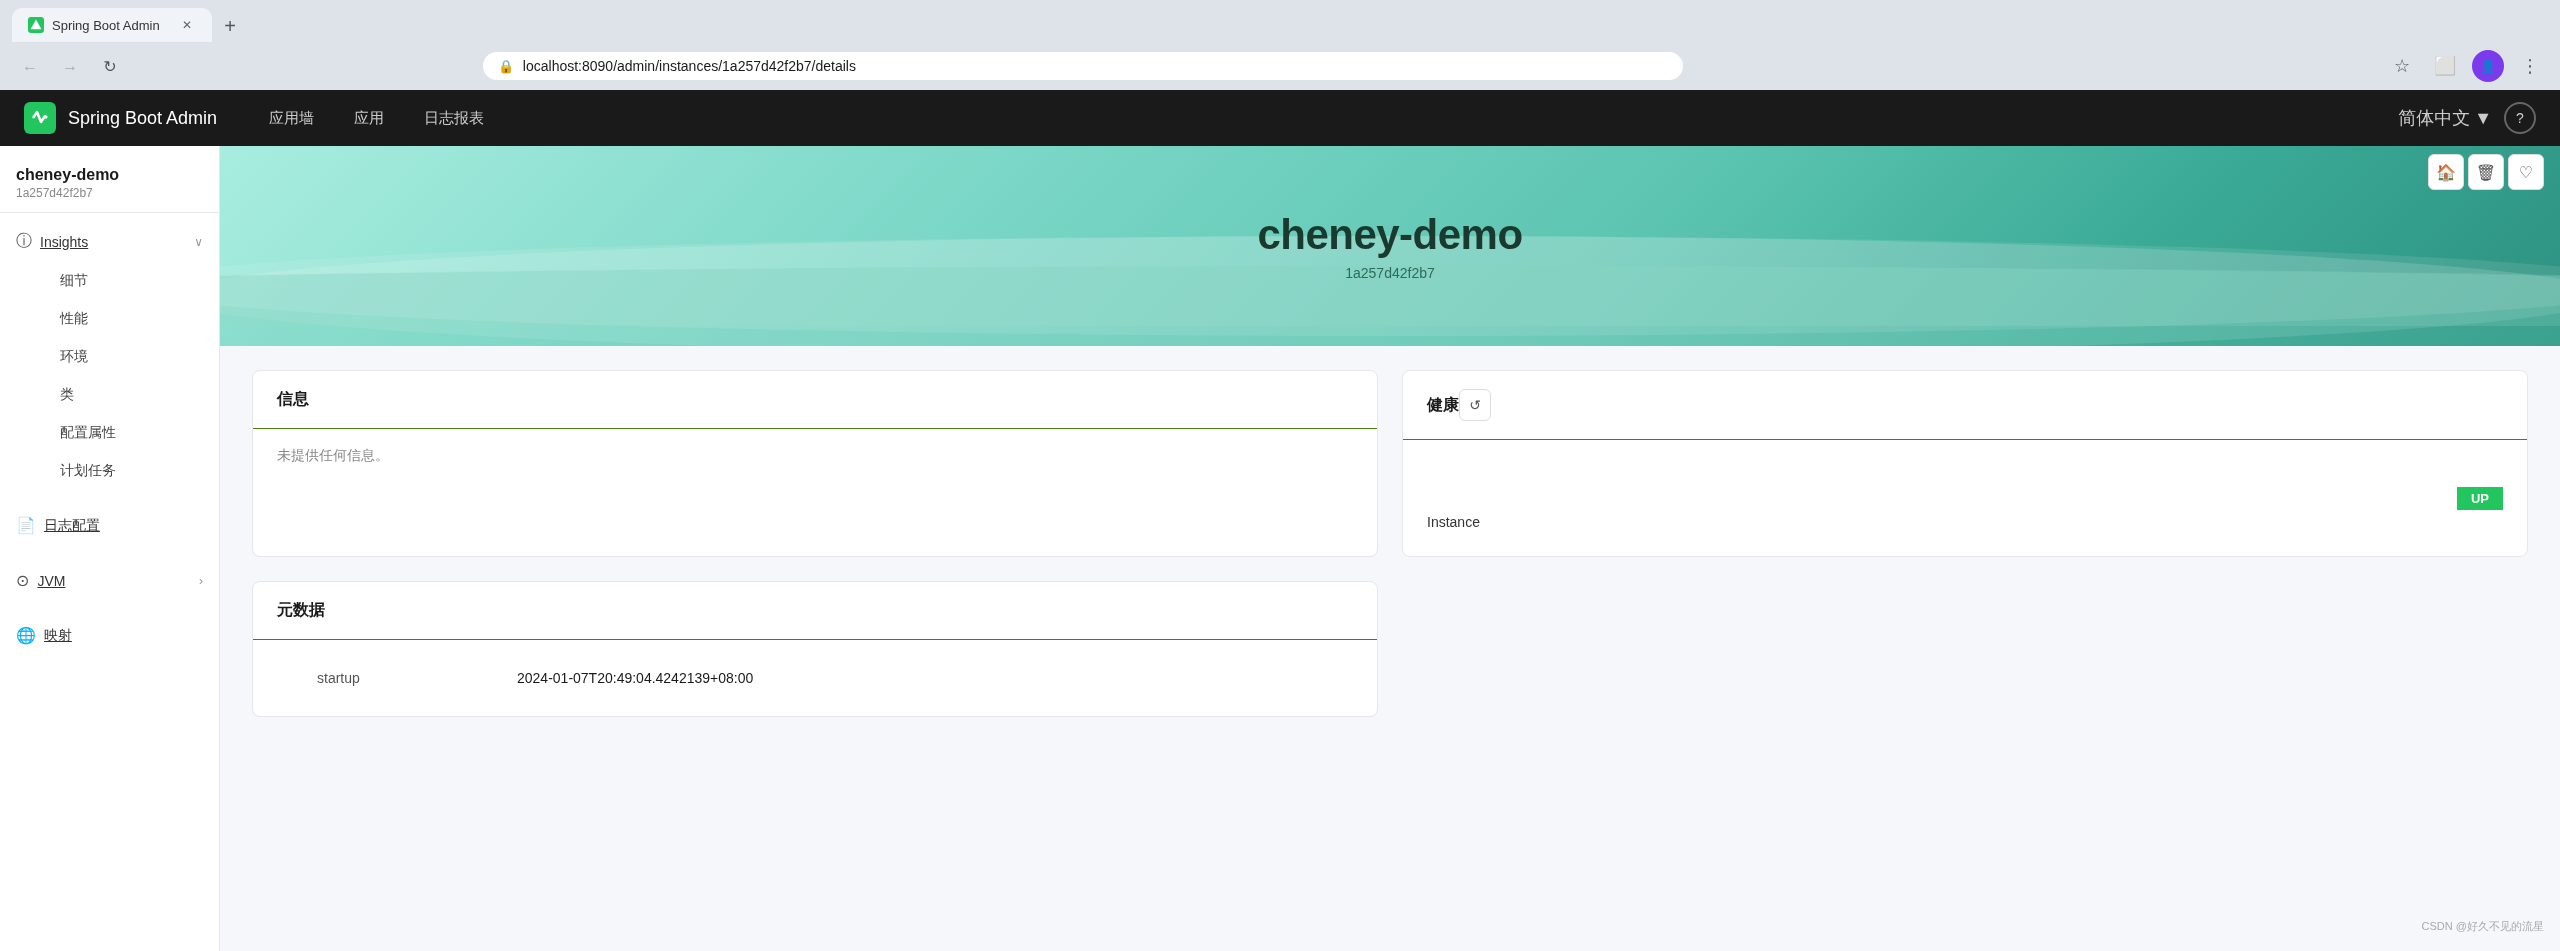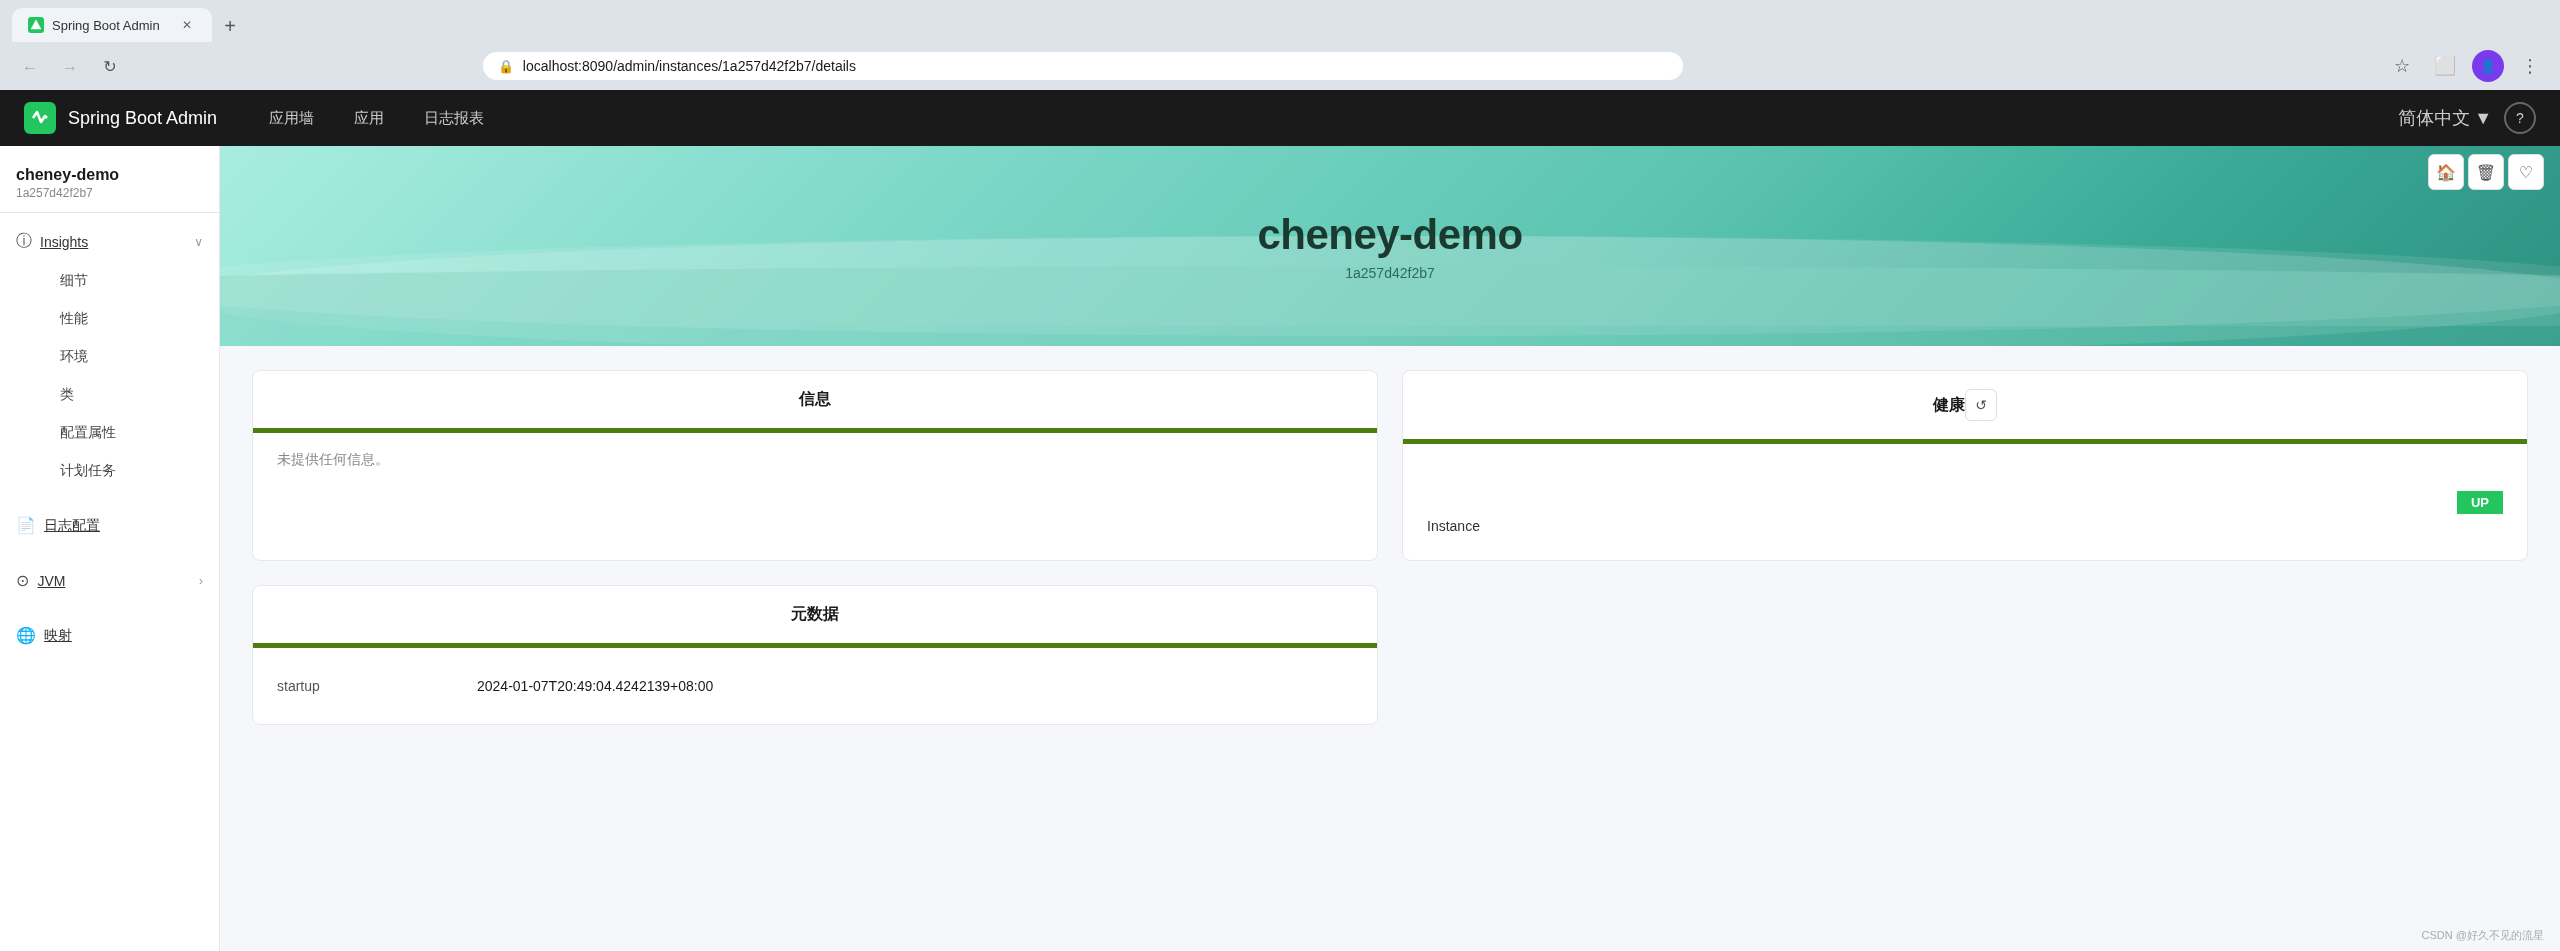--- a/index.html
+++ b/index.html
@@ -342,27 +342,27 @@
       gap: 24px;
     }
     .card {
       background: white;
       border-radius: 8px;
       border: 1px solid #e5e7eb;
       overflow: hidden;
     }
     .card-header {
       padding: 18px 24px;
-      border-bottom: 5px solid #4d7c0f;
+      border-bottom: 1px solid #4d7c0f;
       font-size: 16px;
       font-weight: 600;
       color: #1a1a1a;
       display: flex;
       align-items: center;
-      justify-content: center;
+      justify-content: flex-start;
     }
     .card-body {
       padding: 18px 24px;
       color: #555;
       font-size: 14px;
     }
     .card-body.empty {
       color: #888;
       font-style: normal;
     }
@@ -397,28 +397,28 @@
     }
 
     
     .metadata-row {
       display: flex;
       align-items: center;
       padding: 12px 0;
       border-bottom: 1px solid #f0f0f0;
       font-size: 14px;
     }
-    .metadata-row:last-child { border-bottom: none; }
+    .metadata-row:last-child { border-bottom: none; margin-left: 40px; }
     .metadata-key { width: 200px; color: #555; }
     .metadata-value { color: #1a1a1a; }
 
     
     .watermark {
       position: fixed;
-      bottom: 8px;
+      bottom: 17px;
       right: 16px;
       font-size: 11px;
       color: #aaa;
     }
   </style>
 </head>
 <body>
 
 <div class="browser-chrome">
   <div class="tab-bar">

